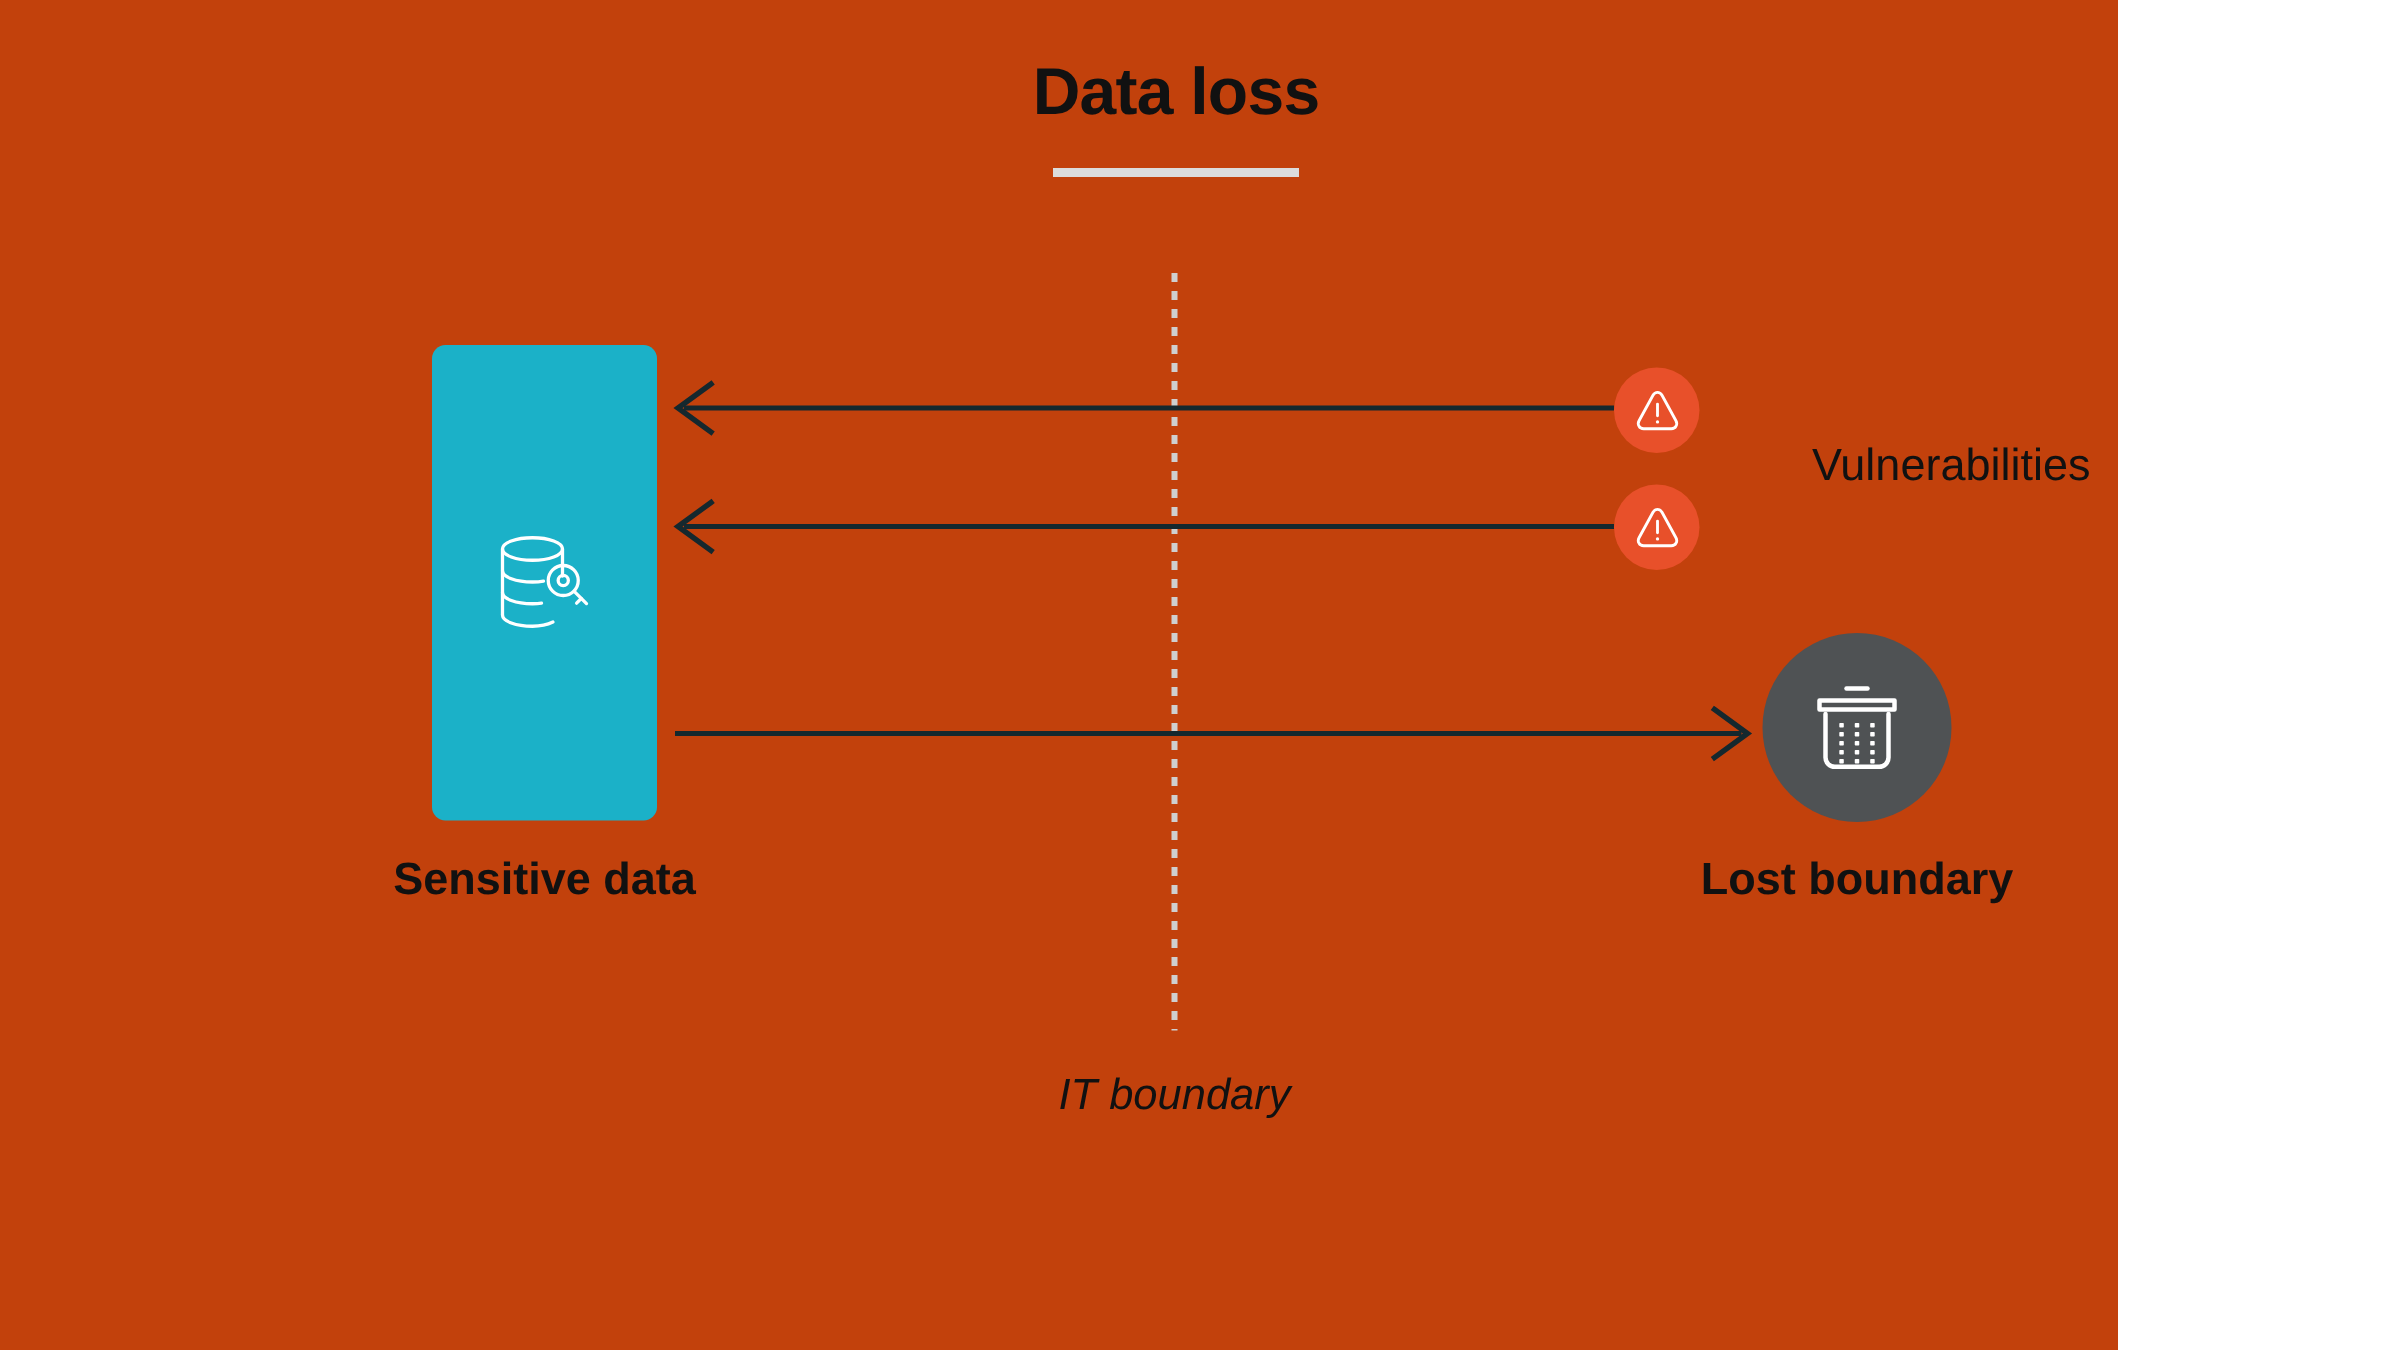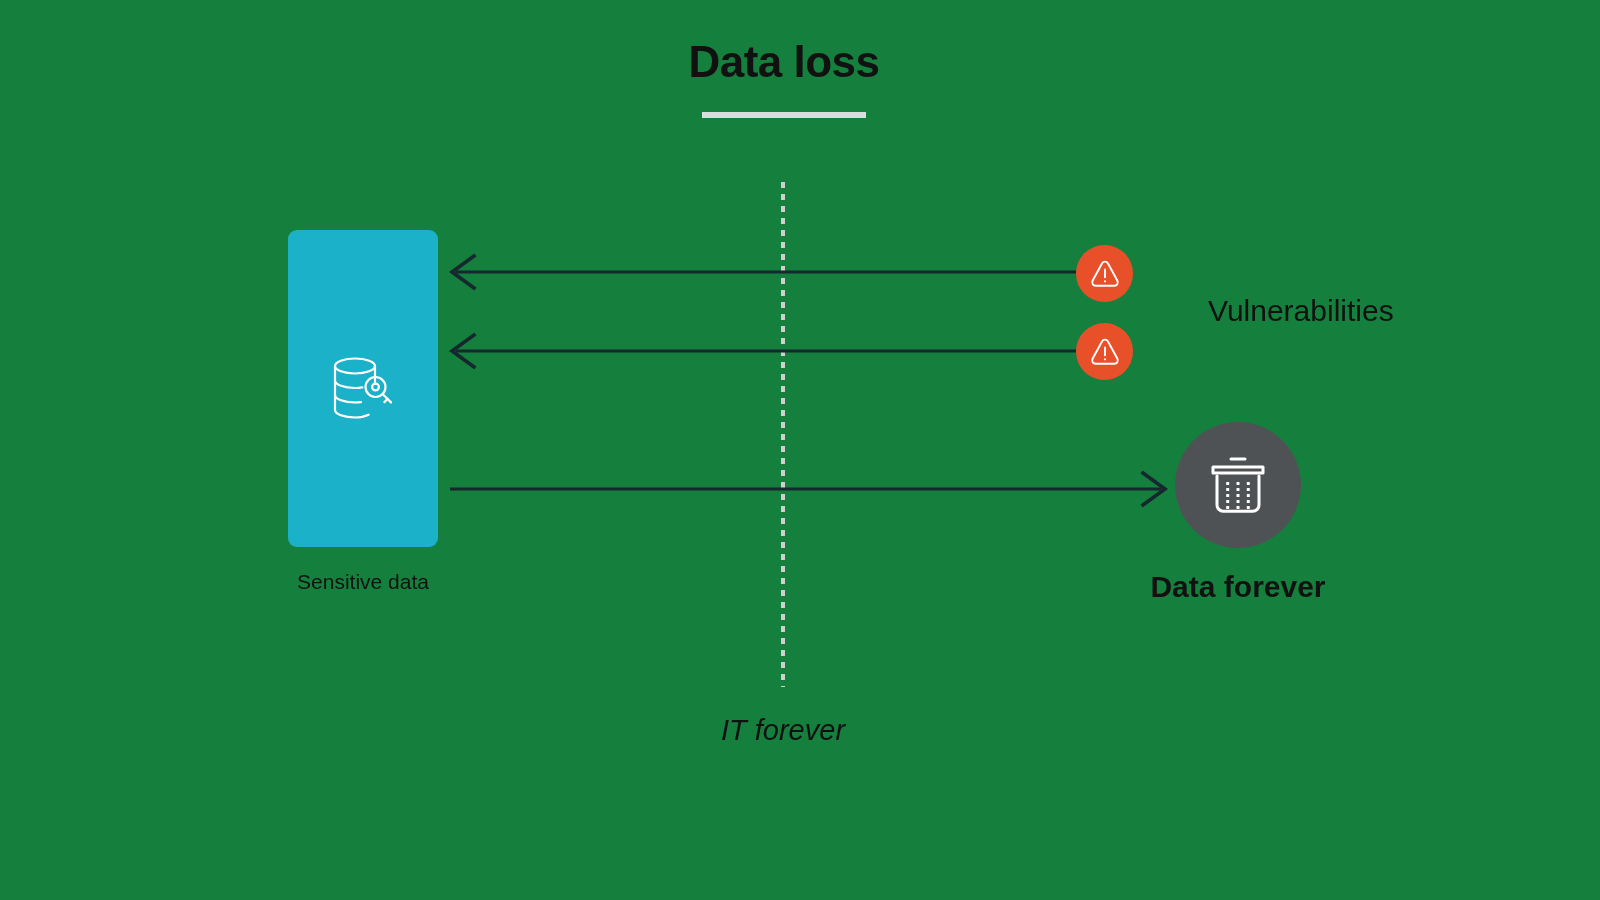--- a/index.html
+++ b/index.html
@@ -9,23 +9,23 @@
   }
   body {
     width: 1600px;
     height: 900px;
     font-family: "Liberation Sans", sans-serif;
     color: #111111;
     overflow: hidden;
   }
   .canvas {
     position: relative;
-    width: 1600px;
+    width: 1412px;
     height: 900px;
-    background: #15803d;
+    background: #c2410c;
   }
 
   
   .title {
     position: absolute;
     left: 0;
     top: 38px;
     width: 1568px;
     text-align: center;
     font-size: 44px;
@@ -82,22 +82,22 @@
     transform: translate(-50%, -50%);
     width: 74px;
     height: 74px;
   }
   .label-sensitive {
     position: absolute;
     left: 213px;
     top: 570px;
     width: 300px;
     text-align: center;
-    font-size: 21px;
-    font-weight: normal;
+    font-size: 30px;
+    font-weight: bold;
     color: #111111;
   }
 
   
   .arrows {
     position: absolute;
     left: 0;
     top: 0;
     width: 1600px;
     height: 900px;
@@ -164,21 +164,21 @@
 </style>
 </head>
 <body>
 
 <div class="canvas">
 
   <div class="title">Data loss</div>
   <div class="title-rule"></div>
 
   <div class="boundary-line"></div>
-  <div class="boundary-label">IT forever</div>
+  <div class="boundary-label">IT boundary</div>
 
   <svg class="arrows" viewBox="0 0 1600 900" xmlns="http://www.w3.org/2000/svg">
 
     <g>
       <line x1="1076" y1="272" x2="456" y2="272" stroke="#15282e" stroke-width="3.2"></line>
       <polyline points="474,256 452,272 474,288" fill="none" stroke="#15282e" stroke-width="3.6" stroke-linecap="square" stroke-linejoin="miter"></polyline>
     </g>
 
     <g>
       <line x1="1076" y1="351" x2="456" y2="351" stroke="#15282e" stroke-width="3.2"></line>
@@ -248,15 +248,15 @@
         <rect x="34.5" y="51" width="3" height="3" rx="0.5"></rect>
         <rect x="34.5" y="57" width="3" height="3" rx="0.5"></rect>
         <rect x="44.8" y="33" width="3" height="3" rx="0.5"></rect>
         <rect x="44.8" y="39" width="3" height="3" rx="0.5"></rect>
         <rect x="44.8" y="45" width="3" height="3" rx="0.5"></rect>
         <rect x="44.8" y="51" width="3" height="3" rx="0.5"></rect>
         <rect x="44.8" y="57" width="3" height="3" rx="0.5"></rect>
       </g>
     </svg>
   </div>
-  <div class="label-lost">Data forever</div>
+  <div class="label-lost">Lost boundary</div>
 
 </div>
 
 </body></html>

